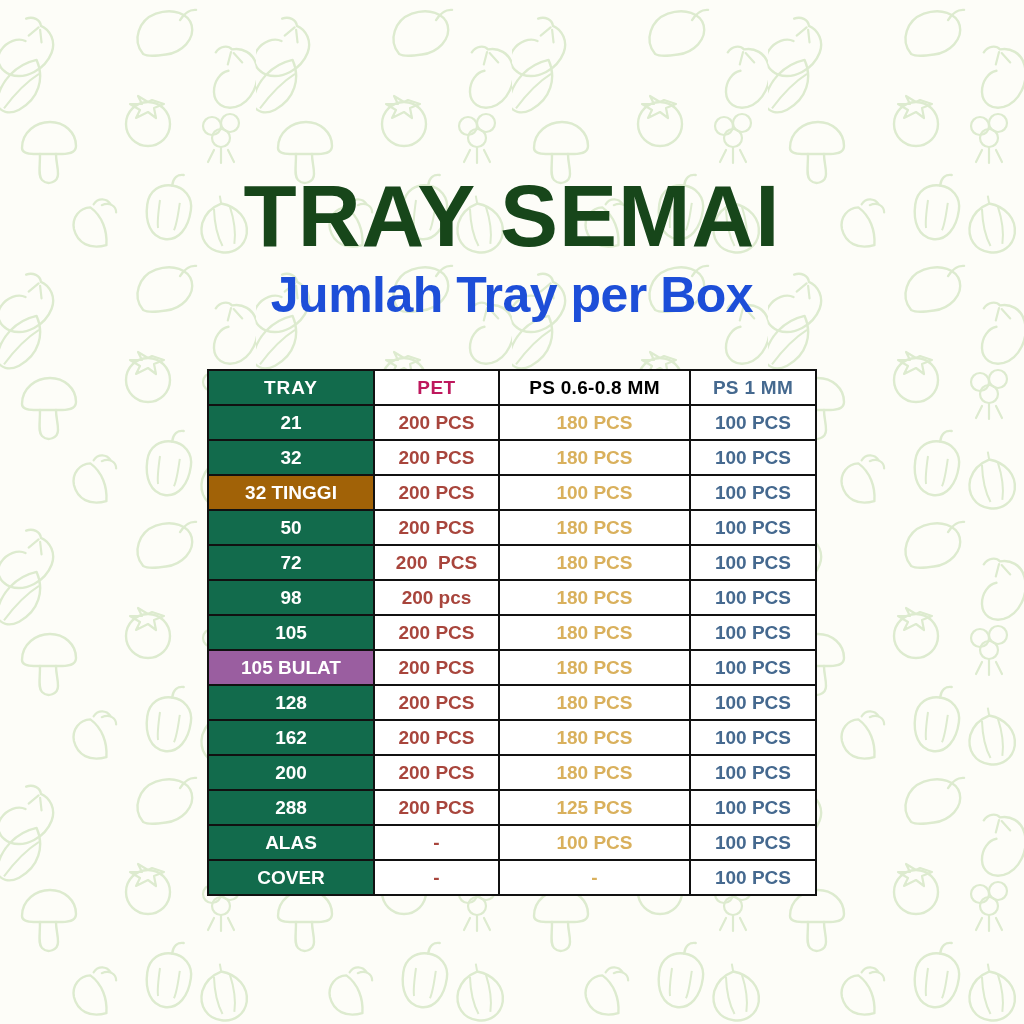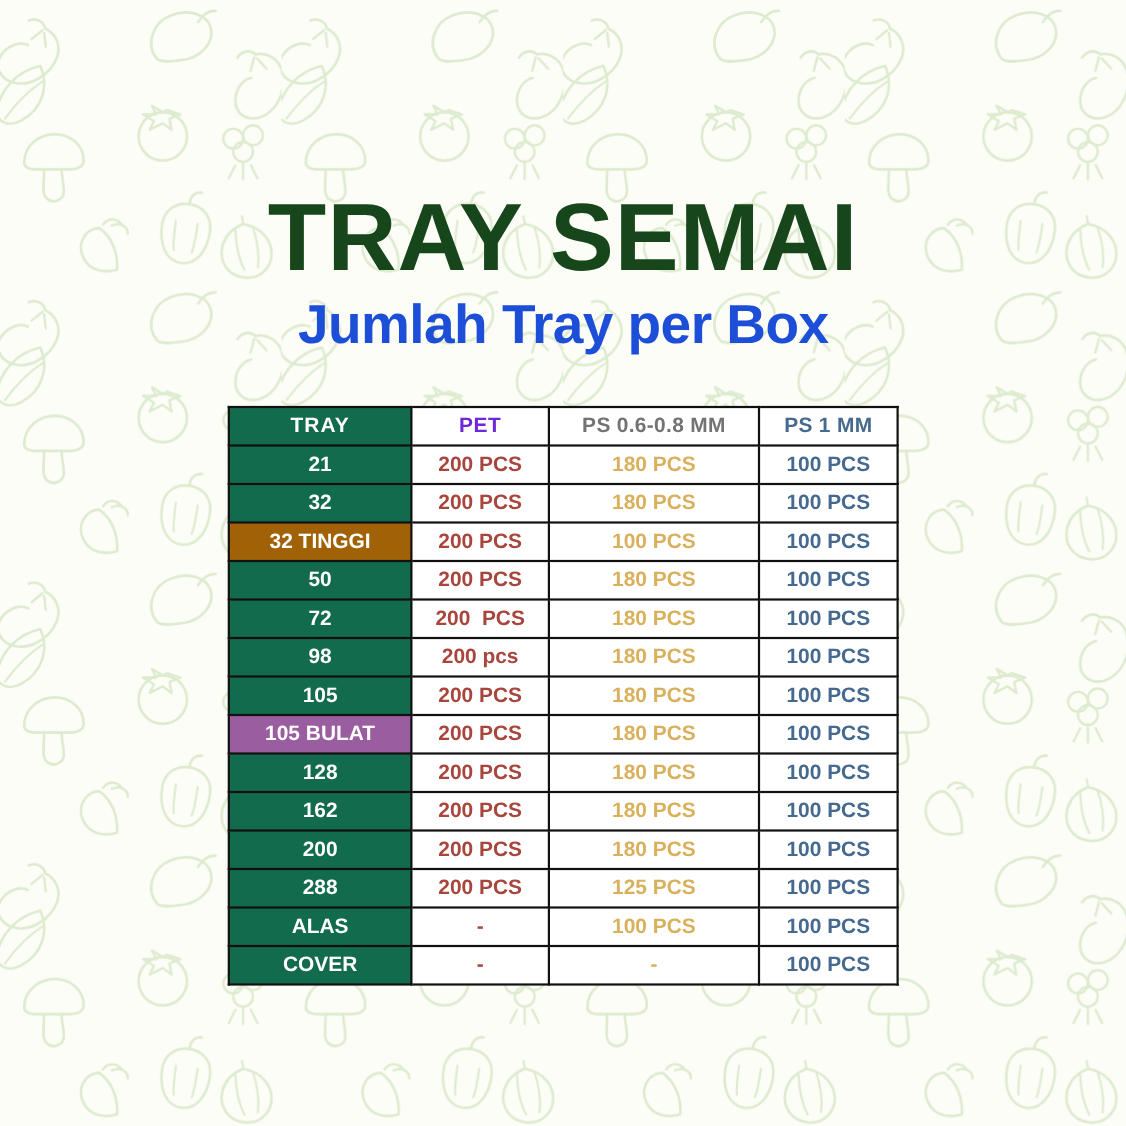--- a/index.html
+++ b/index.html
@@ -115,22 +115,22 @@
   col.c-ps6  { width: 191px; }
   col.c-ps1  { width: 126px; }
 
   
   .lbl        { color: #fff; background: #126B4C; font-size: 20px; }
   .lbl.brown  { background: #a16207; margin-top: 40px; }
   .lbl.purple { background: #9A5EA0; }
   .lbl.head   { background: #126B4C; letter-spacing: 1px; }
 
   
-  .v-head-pet { color: #6d28d9; background: #fff; letter-spacing: .5px; }
-  .v-head-ps6 { color: #737373; background: #fff; letter-spacing: .3px; }
+  .v-head-pet { color: #be185d; background: #fff; letter-spacing: .5px; }
+  .v-head-ps6 { color: #000000; background: #fff; letter-spacing: .3px; }
   .v-head-ps1 { color: #45698F; background: #fff; font-weight: 600; letter-spacing: .3px; }
 
   .v-pet { color: #A8453C; background: #fff; font-weight: 600; }
   .v-ps6 { color: #D9B05C; background: #fff; font-weight: 600; }
   .v-ps1 { color: #45698F; background: #fff; font-weight: 600; }
 </style>
 </head>
 <body>
 
 <svg id="veggie-bg" viewBox="0 0 1024 1024" xmlns="http://www.w3.org/2000/svg" aria-hidden="true">

